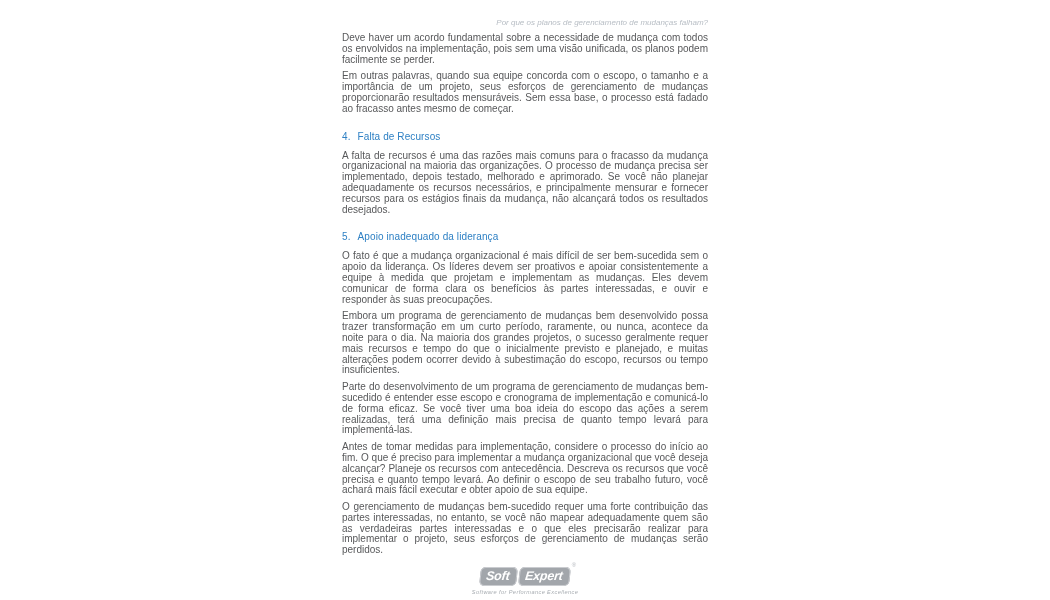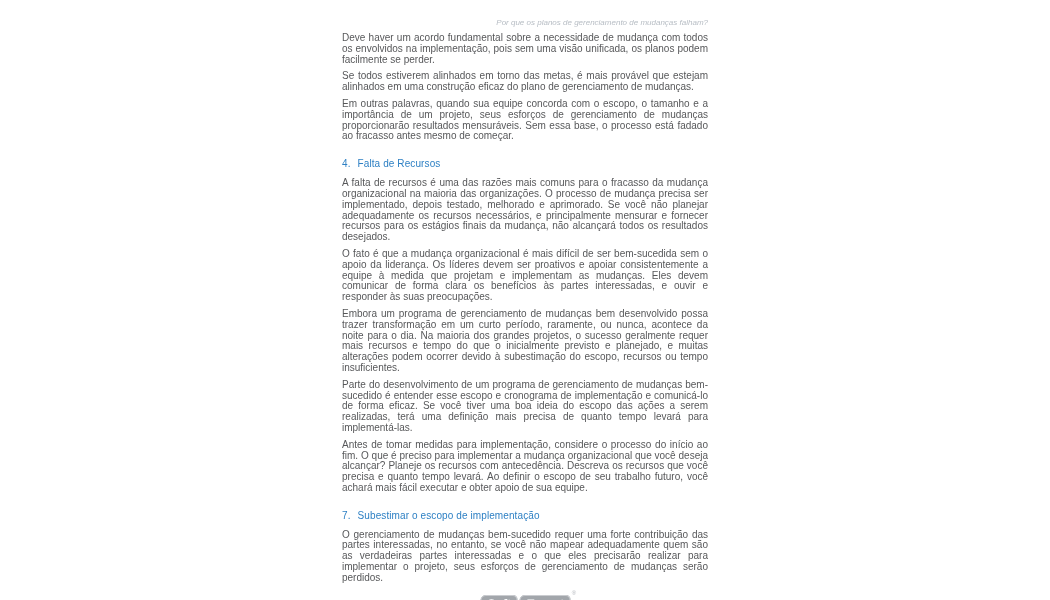--- a/index.html
+++ b/index.html
@@ -93,52 +93,51 @@
 </head>
 <body>
 
 <div class="canvas">
   <div class="doc-column">
 
     <p class="kicker">Por que os planos de gerenciamento de mudanças falham?</p>
 
     <div>
         <p class="body-p">Deve haver um acordo fundamental sobre a necessidade de mudança com todos os envolvidos na implementação, pois sem uma visão unificada, os planos podem facilmente se perder.</p>
-        <p class="body-p">Se todos estiverem alinhados em torno das metas, é mais provável que estejam alinhados em uma construção eficaz do plano de gerenciamento de mudanças.</p>
         <p class="body-p">Em outras palavras, quando sua equipe concorda com o escopo, o tamanho e a importância de um projeto, seus esforços de gerenciamento de mudanças proporcionarão resultados mensuráveis. Sem essa base, o processo está fadado ao fracasso antes mesmo de começar.</p>
       </div>
 
     <div>
   <section>
     <h2 class="sec-h">
       <span class="sec-num">4.</span><span>Falta de Recursos</span>
     </h2>
     <div>
             <p class="body-p">A falta de recursos é uma das razões mais comuns para o fracasso da mudança organizacional na maioria das organizações. O processo de mudança precisa ser implementado, depois testado, melhorado e aprimorado. Se você não planejar adequadamente os recursos necessários, e principalmente mensurar e fornecer recursos para os estágios finais da mudança, não alcançará todos os resultados desejados.</p>
           </div>
   </section>
 
   <section>
+    <h2 class="sec-h">
+      <span class="sec-num">5.</span><span>Apoio inadequado da liderança</span>
+    </h2>
     <div>
             <p class="body-p">O fato é que a mudança organizacional é mais difícil de ser bem-sucedida sem o apoio da liderança. Os líderes devem ser proativos e apoiar consistentemente a equipe à medida que projetam e implementam as mudanças. Eles devem comunicar de forma clara os benefícios às partes interessadas, e ouvir e responder às suas preocupações.</p>
           </div>
   </section>
 
   <section>
     <div>
             <p class="body-p">Embora um programa de gerenciamento de mudanças bem desenvolvido possa trazer transformação em um curto período, raramente, ou nunca, acontece da noite para o dia. Na maioria dos grandes projetos, o sucesso geralmente requer mais recursos e tempo do que o inicialmente previsto e planejado, e muitas alterações podem ocorrer devido à subestimação do escopo, recursos ou tempo insuficientes.</p>
             <p class="body-p">Parte do desenvolvimento de um programa de gerenciamento de mudanças bem-sucedido é entender esse escopo e cronograma de implementação e comunicá-lo de forma eficaz. Se você tiver uma boa ideia do escopo das ações a serem realizadas, terá uma definição mais precisa de quanto tempo levará para implementá-las.</p>
             <p class="body-p">Antes de tomar medidas para implementação, considere o processo do início ao fim. O que é preciso para implementar a mudança organizacional que você deseja alcançar? Planeje os recursos com antecedência. Descreva os recursos que você precisa e quanto tempo levará. Ao definir o escopo de seu trabalho futuro, você achará mais fácil executar e obter apoio de sua equipe.</p>
           </div>
   </section>
 
   <section>
-    <h2 class="sec-h">
-      <span class="sec-num">7.</span><span>Subestimar o escopo de implementação</span>
-    </h2>
     <div>
             <p class="body-p">O gerenciamento de mudanças bem-sucedido requer uma forte contribuição das partes interessadas, no entanto, se você não mapear adequadamente quem são as verdadeiras partes interessadas e o que eles precisarão realizar para implementar o projeto, seus esforços de gerenciamento de mudanças serão perdidos.</p>
           </div>
   </section>
 </div>
 
     <div class="footer-logo">
       <span class="logo-row">
         <span class="logo-box">Soft</span><span class="logo-box">Expert</span>
         <span class="reg-mark">®</span>

